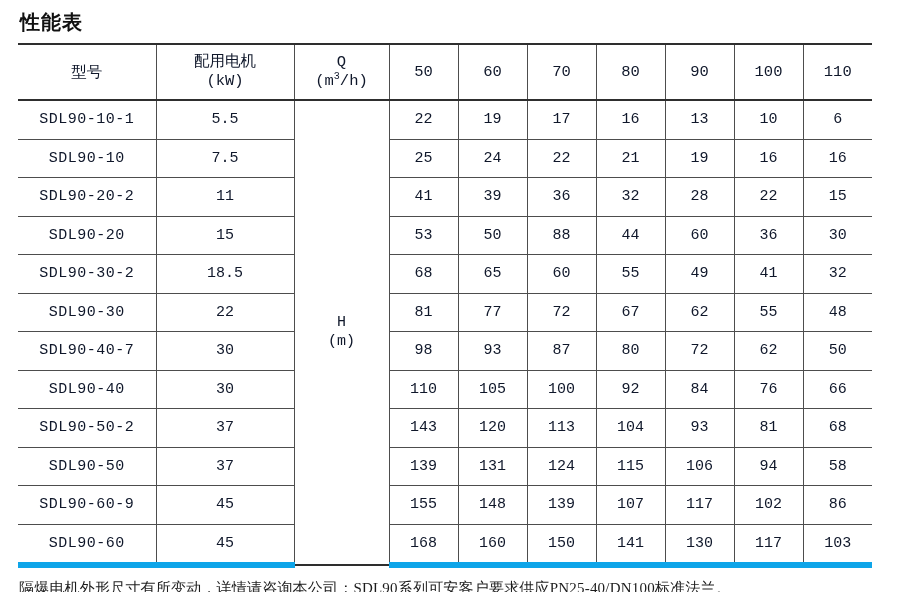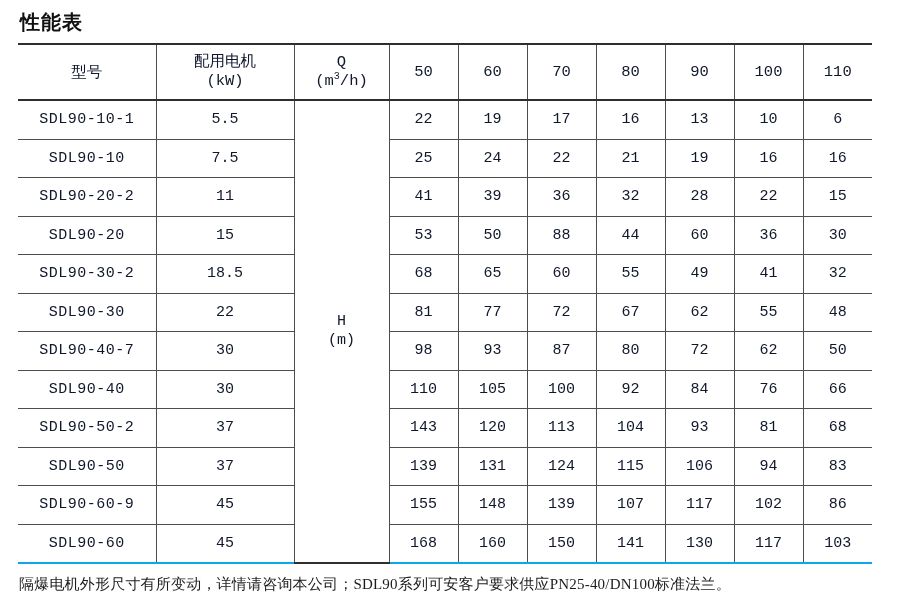--- a/index.html
+++ b/index.html
@@ -49,21 +49,21 @@
   .perf-table tr > *:first-child { border-left: none; }
   .perf-table tr > *:last-child  { border-right: none; }
   
   .perf-table thead th {
     border-top: 2px solid #2e2e2e;
     border-bottom: 2px solid #2e2e2e;
     height: 54px;
     font-size: 15.5px;
   }
   .perf-table tbody td { height: 37.5px; }
-  .perf-table tbody tr:last-child td { border-bottom: 2px solid #0ea5e9; }
+  .perf-table tbody tr:last-child td { border-bottom: 6px solid #0ea5e9; }
   .perf-table td.span-cell { border-bottom: 2px solid #2e2e2e; }
   .hdr-line { line-height: 1.25; }
   .q-sup { font-size: 10px; vertical-align: super; line-height: 0; }
   .model-cell { letter-spacing: 0.5px; }
   .footer-note {
     font-family: "Liberation Serif", "DejaVu Serif", serif;
     font-size: 15px;
     color: #1c1c1c;
     margin: 11px 0 0 1px;
     letter-spacing: 0.2px;
@@ -214,21 +214,21 @@
         </tr>
         <tr>
           <td class="model-cell">SDL90-50</td>
           <td>37</td>
           <td>139</td>
           <td>131</td>
           <td>124</td>
           <td>115</td>
           <td>106</td>
           <td>94</td>
-          <td>83</td>
+          <td>58</td>
         </tr>
         <tr>
           <td class="model-cell">SDL90-60-9</td>
           <td>45</td>
           <td>155</td>
           <td>148</td>
           <td>139</td>
           <td>107</td>
           <td>117</td>
           <td>102</td>

